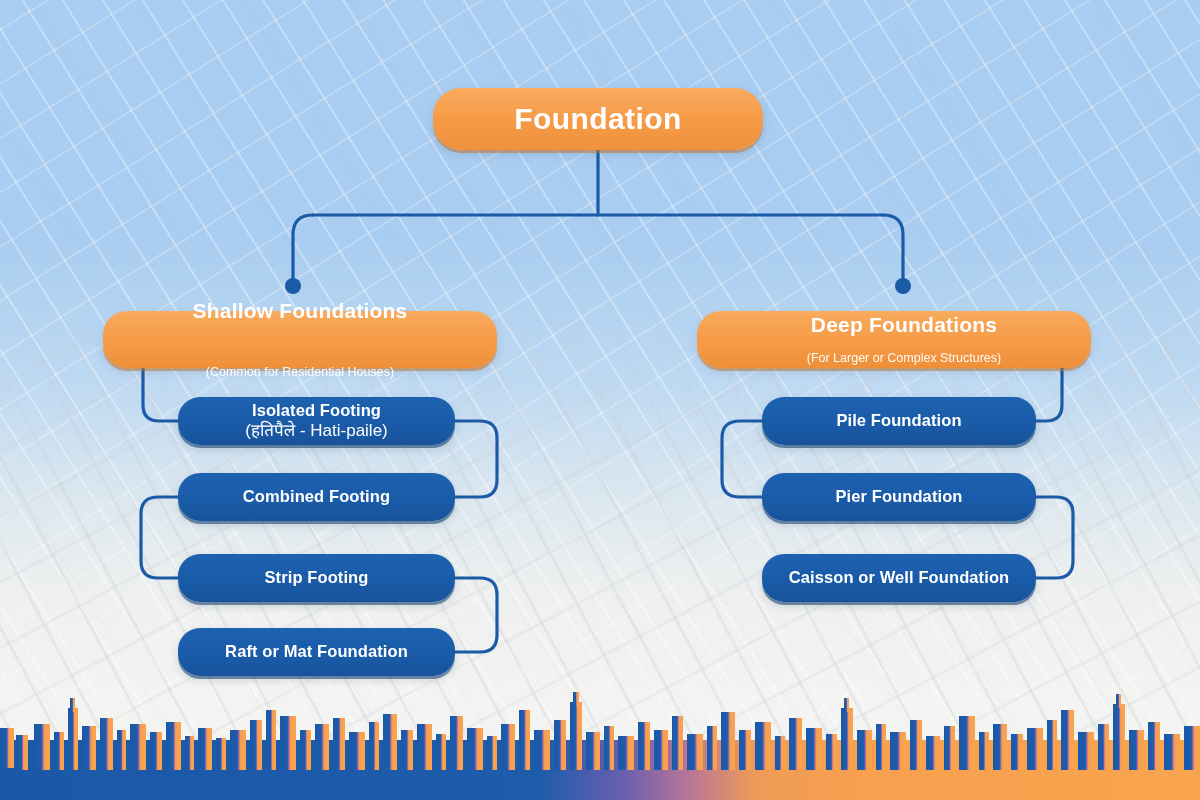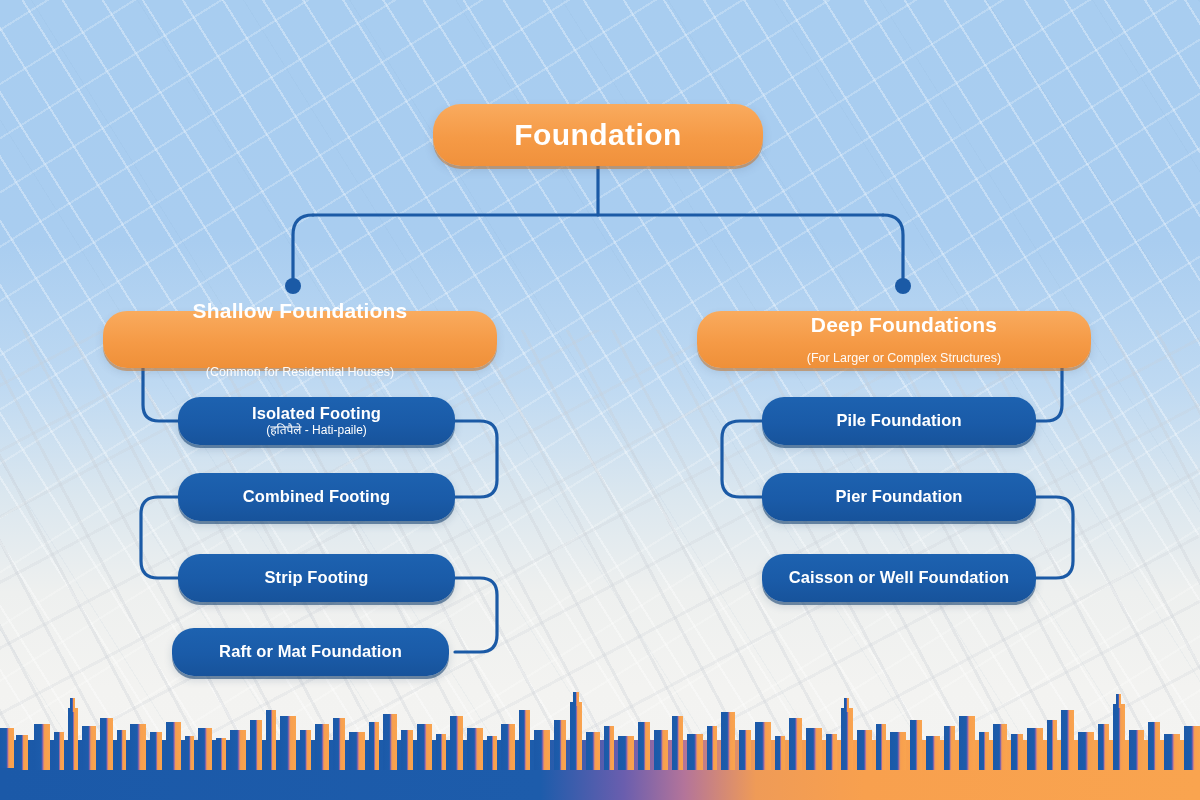--- a/index.html
+++ b/index.html
@@ -51,38 +51,37 @@
     align-items:center; justify-content:center;
     text-align:center;
     color:#ffffff;
     line-height:1.08;
   }
 
   .node-root {
     background:linear-gradient(180deg,#f9ab5e 0%,#f59a46 55%,#f0913c 100%);
     border-radius:28px;
     box-shadow:0 3px 0 rgba(198,118,44,.55), 0 4px 10px rgba(60,80,110,.18);
-    margin-top:16px;
   }
   .node-branch {
     background:linear-gradient(180deg,#f9ab5e 0%,#f59a46 55%,#ef9039 100%);
     border-radius:24px;
     box-shadow:0 3px 0 rgba(198,118,44,.55), 0 4px 9px rgba(60,80,110,.16);
   }
   .node-leaf {
     background:linear-gradient(180deg,#1d62b0 0%,#1a5ba8 55%,#17539b 100%);
     border-radius:22px;
     box-shadow:0 3px 0 rgba(14,60,110,.55), 0 4px 9px rgba(40,70,110,.18);
   }
 
   .t-root { font-size:30px; font-weight:bold; letter-spacing:.4px; }
   .t-branch { font-size:21px; font-weight:bold; letter-spacing:.2px; }
   .t-sub { font-size:12.5px; font-weight:normal; margin-top:15px; opacity:.96; }
   .t-leaf { font-size:16.5px; font-weight:bold; letter-spacing:.1px; }
-  .t-leafsub { font-size:12px; font-weight:normal; margin-top:2px; }
+  .t-leafsub { font-size:17px; font-weight:normal; margin-top:2px; }
 
   #skyline { position:absolute; left:0; bottom:0; width:1200px; height:120px; }
 </style>
 </head>
 <body>
 
 <div id="stage">
 
   <div id="texture"></div>
   <div id="texture2"></div>
@@ -134,21 +133,21 @@
   </div>
 
   <div class="node node-leaf" style="left:178px; top:554px; width:277px; height:48px;">
     <div class="t-leaf">Strip Footing</div>
   </div>
 
   <div class="node node-leaf" style="left:178px; top:473px; width:277px; height:48px;">
     <div class="t-leaf">Combined Footing</div>
   </div>
 
-  <div class="node node-leaf" style="left:172px; top:628px; width:277px; height:48px;">
+  <div class="node node-leaf" style="left:178px; top:628px; width:277px; height:48px;">
     <div class="t-leaf">Raft or Mat Foundation</div>
   </div>
 
   <div class="node node-leaf" style="left:762px; top:397px; width:274px; height:48px;">
     <div class="t-leaf">Pile Foundation</div>
   </div>
 
   <div class="node node-leaf" style="left:762px; top:473px; width:274px; height:48px;">
     <div class="t-leaf">Pier Foundation</div>
   </div>

